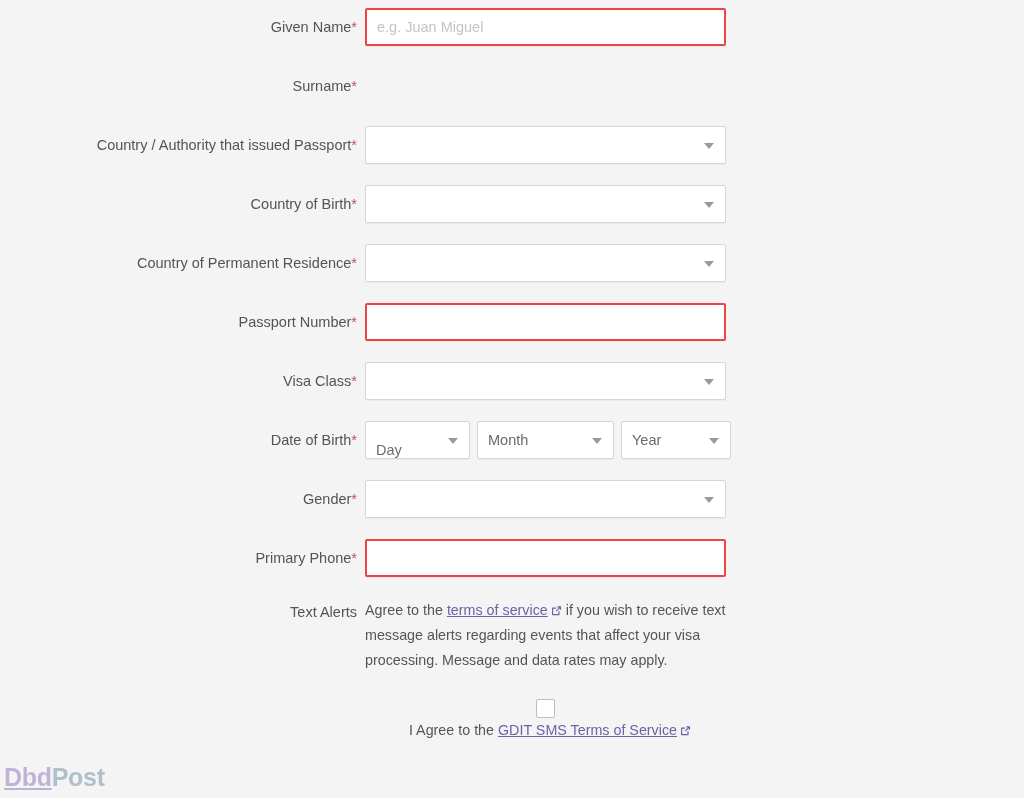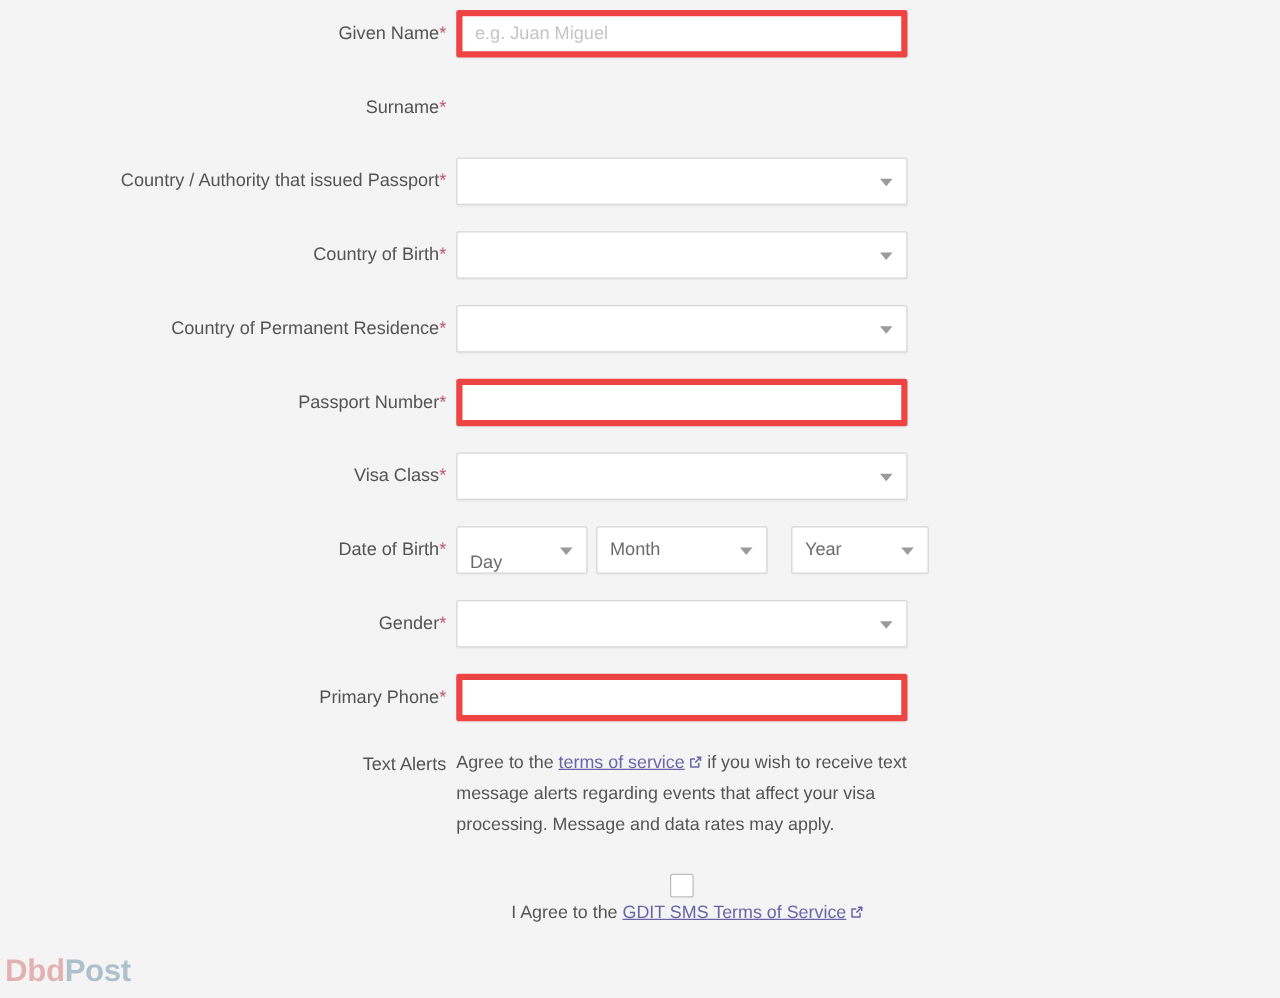--- a/index.html
+++ b/index.html
@@ -51,21 +51,21 @@
     flex: 1 1 auto;
     display: flex;
     align-items: flex-start;
   }
 
   
   .tbox {
     width: 361px;
     height: 38px;
     background: #ffffff;
-    border: 5px solid #ef4444;
+    border: 2px solid #ef4444;
     border-radius: 2px;
     box-sizing: border-box;
     font-family: "Liberation Sans", sans-serif;
     font-size: 14.5px;
     color: #000000;
     padding: 0 10px;
     outline: none;
     box-shadow: 0 1px 1px rgba(0,0,0,0.04);
   }
   .tbox::placeholder {
@@ -97,21 +97,21 @@
     width: 0;
     height: 0;
     border-left: 5px solid transparent;
     border-right: 5px solid transparent;
     border-top: 6px solid #9a9a9a;
   }
 
   
   .dob { display: flex; }
   .sel.day   { width: 105px; margin-right: 7px; align-items: flex-end; }
-  .sel.month { width: 137px; margin-right: 19px; }
+  .sel.month { width: 137px; margin-right: 7px; }
   .sel.year  { width: 110px; }
 
   
   .alerts-row { margin-bottom: 0; }
   .alerts-row .label-cell { line-height: 25px; padding-top: 2px; }
 
   .alerts-body {
     width: 370px;
     font-size: 14.3px;
     color: #555;
@@ -159,21 +159,21 @@
     position: absolute;
     left: 4px;
     bottom: 6px;
     font-size: 25px;
     font-weight: bold;
     letter-spacing: -0.3px;
     opacity: 0.30;
     user-select: none;
     white-space: nowrap;
   }
-  .wm-a { color: #b91c1c; }
+  .wm-a { color: #4c1d95; text-decoration: underline; }
   .wm-b { color: #0c4a6e; }
 </style>
 </head>
 <body>
 
 <div class="form">
 
   <div class="row">
     <div class="label-cell"><span>Given Name</span><span class="req">*</span></div>
     <div class="field-cell">

